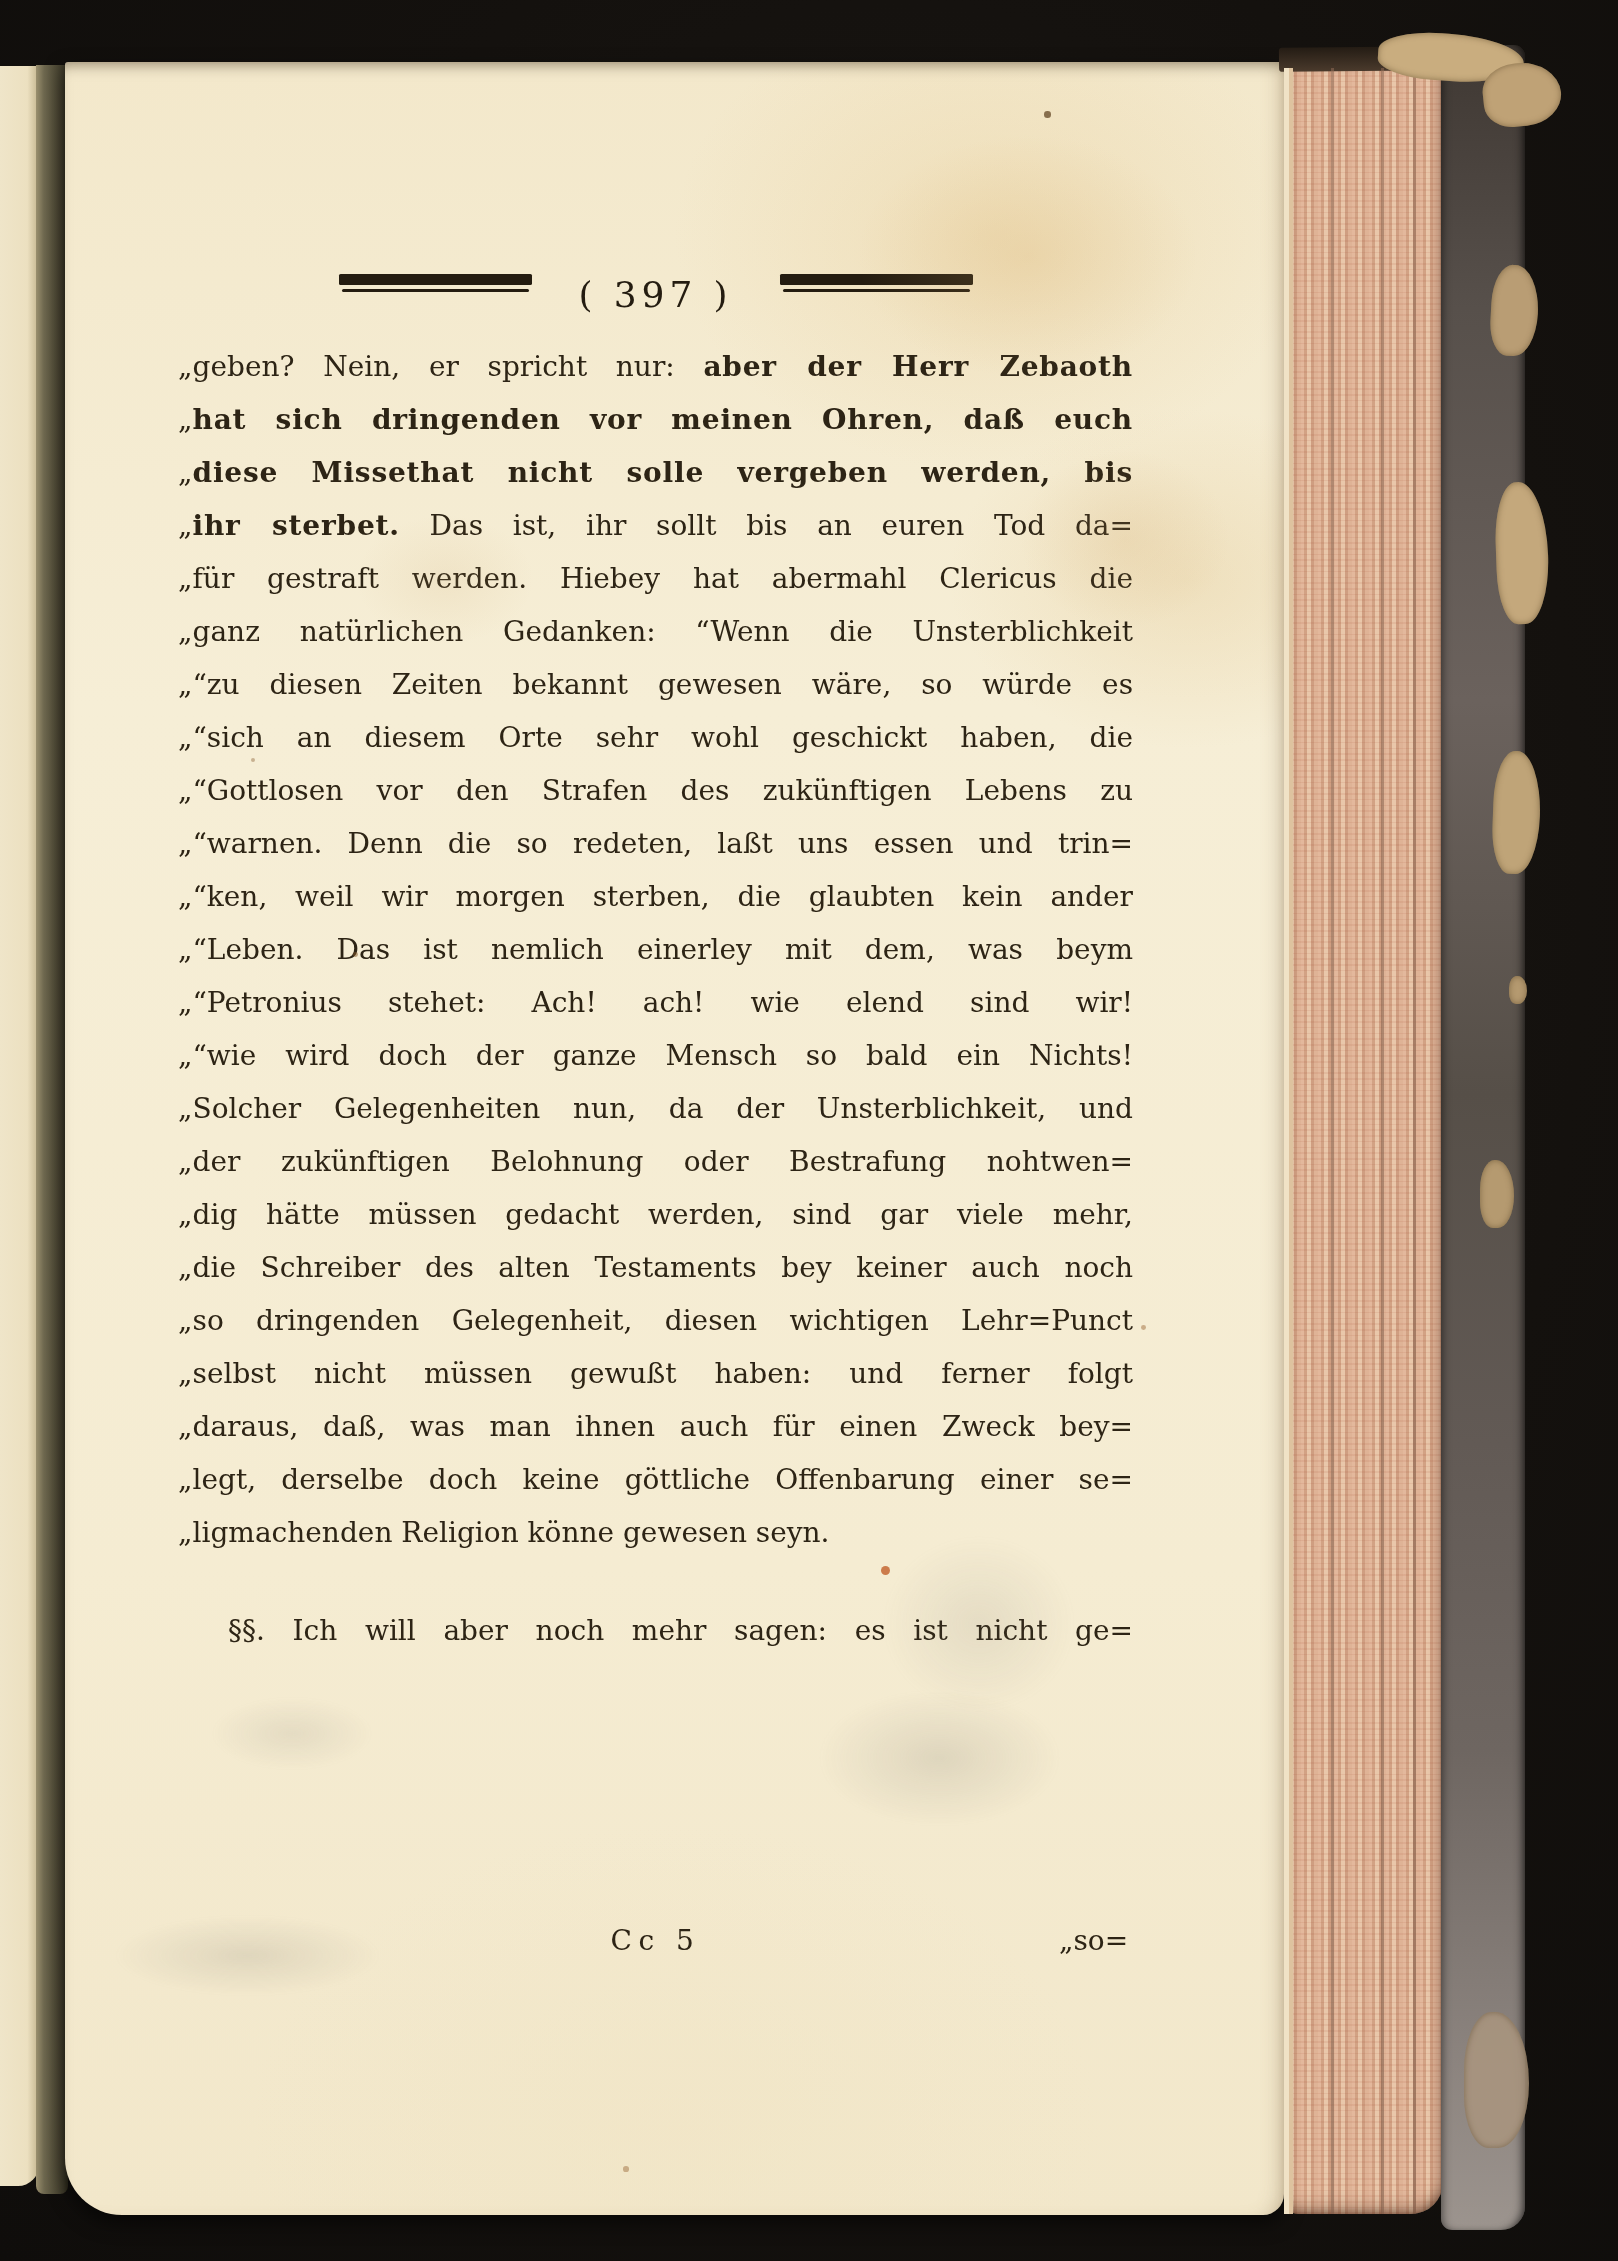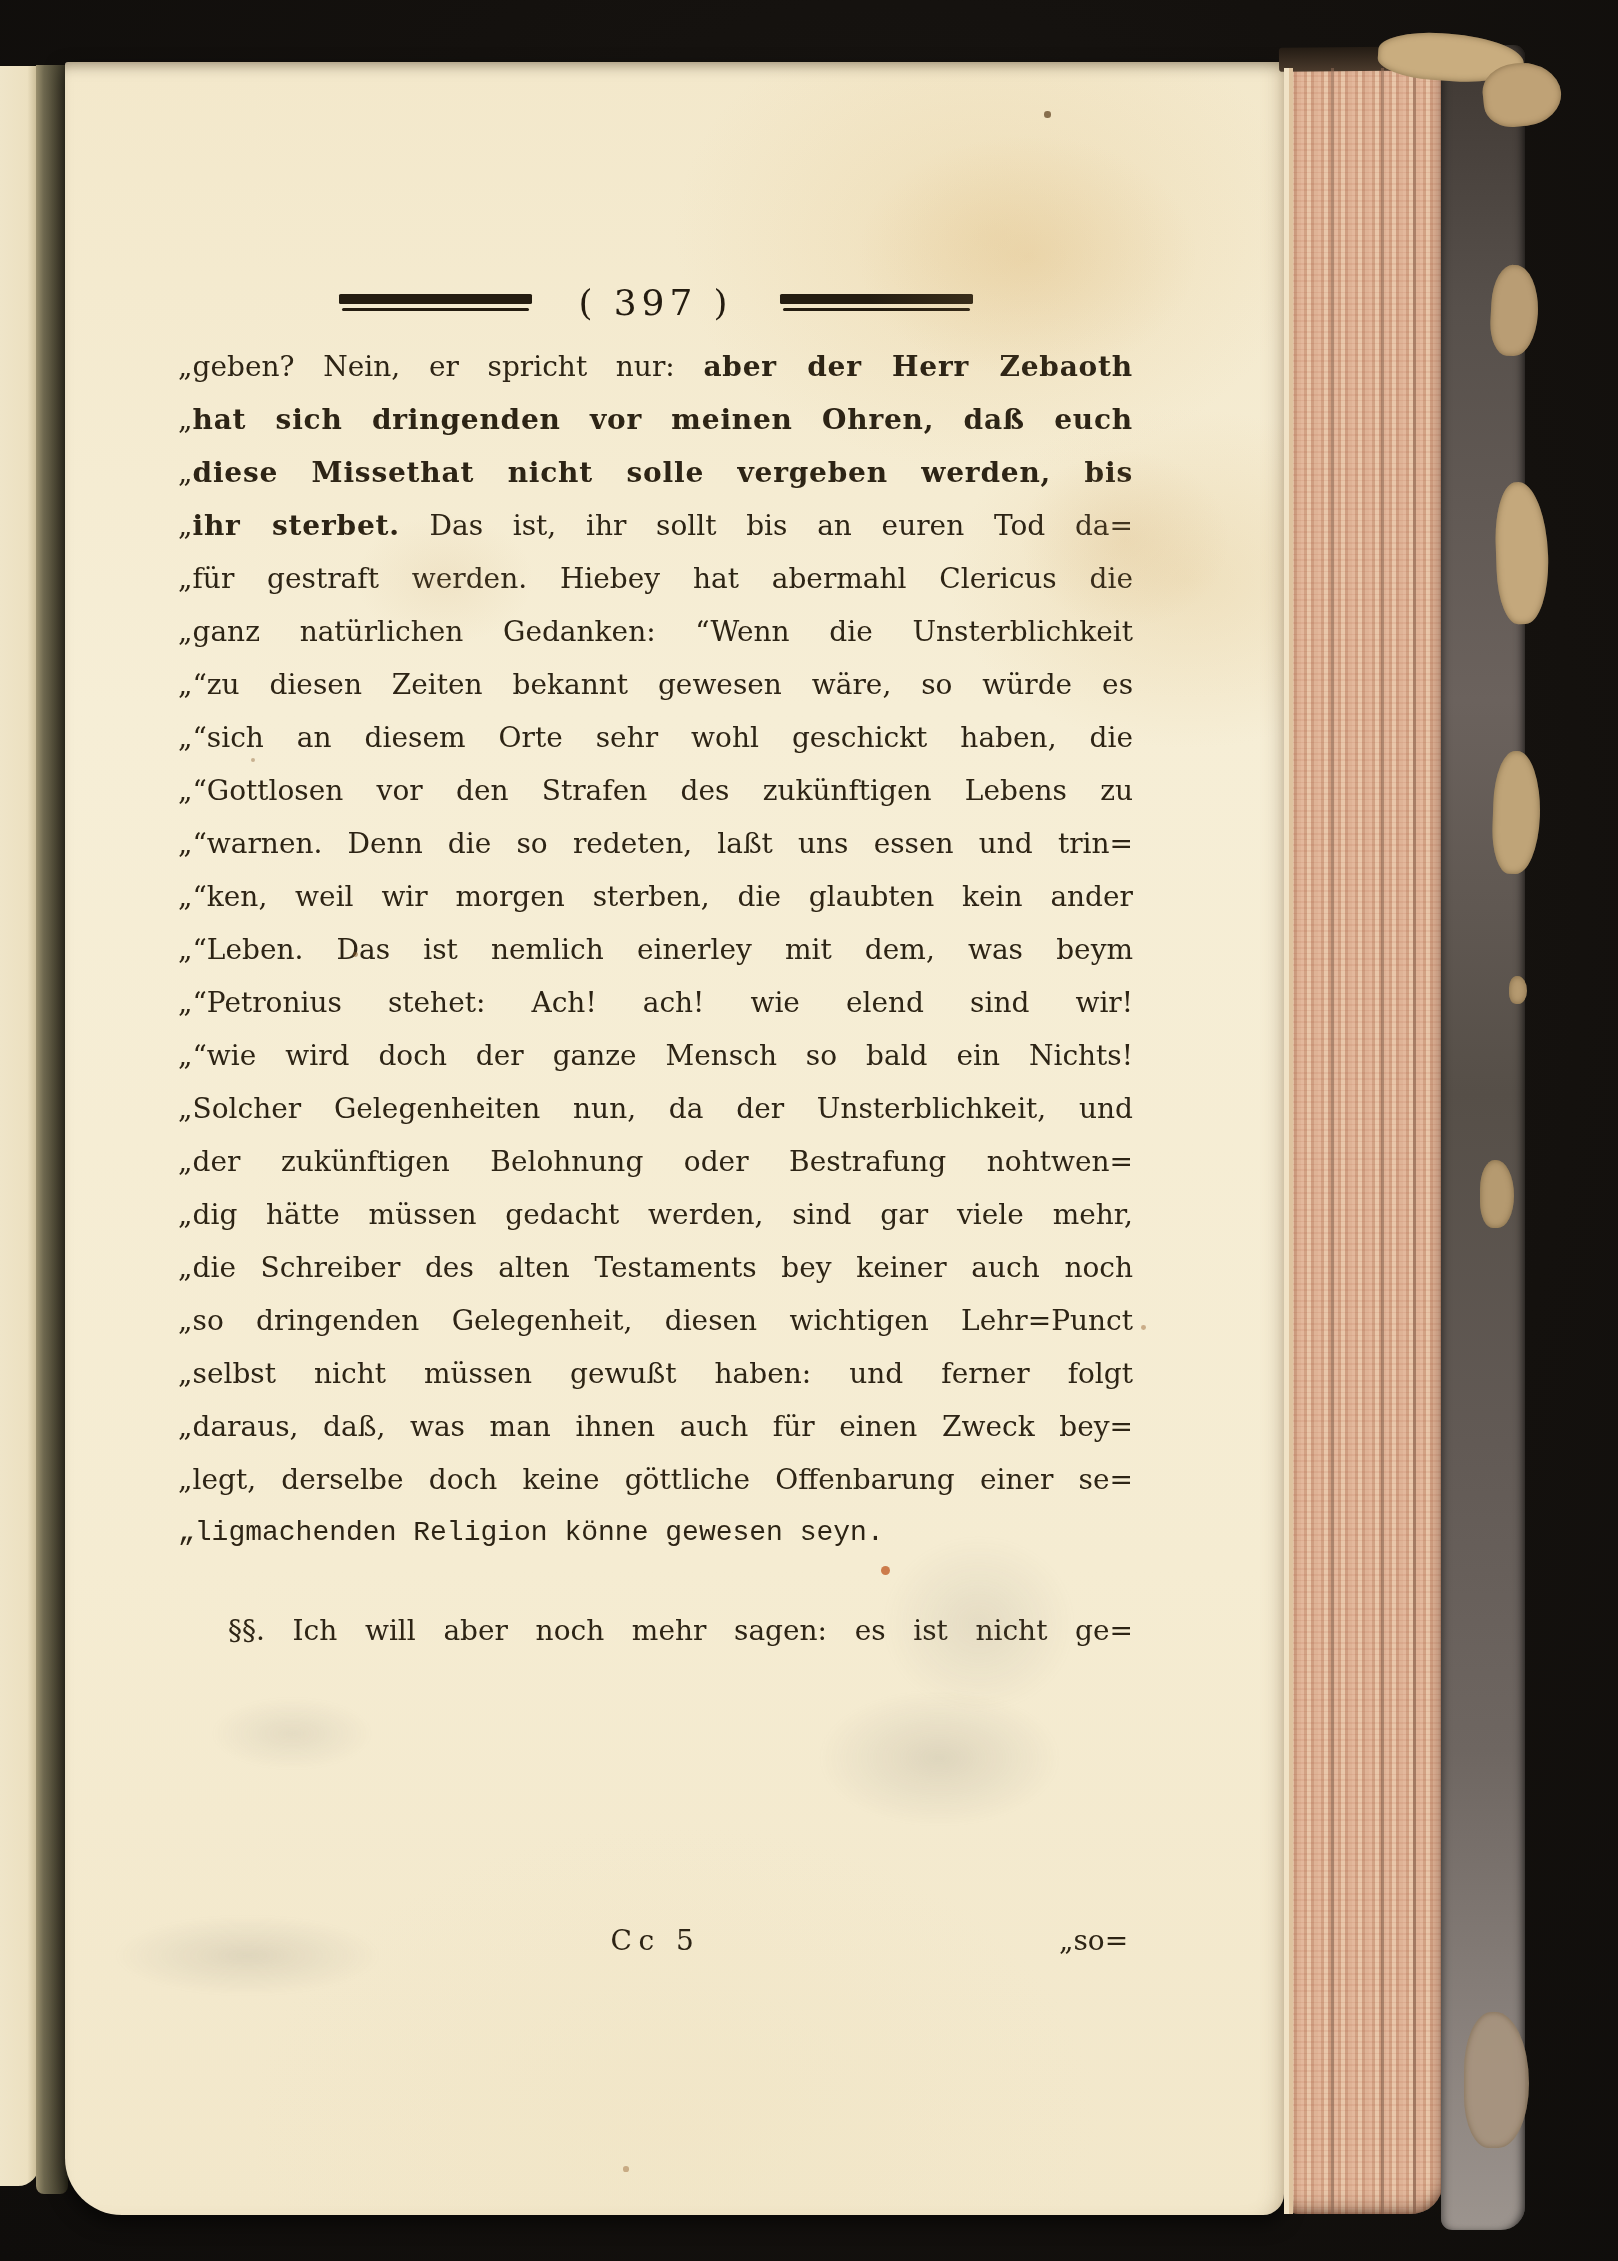--- a/index.html
+++ b/index.html
@@ -23,31 +23,31 @@
        radial-gradient(ellipse 453px 340px at 76% 8%, rgba(233,209,160,.45) 0%, rgba(233,209,160,0) 70%),
        radial-gradient(ellipse 340px 243px at 92% 24%, rgba(226,199,146,.35) 0%, rgba(226,199,146,0) 70%),
        radial-gradient(ellipse 567px 405px at 50% 96%, rgba(240,228,196,.5) 0%, rgba(240,228,196,0) 75%),
        linear-gradient(180deg,#f3e8cb 0%,#f6eed6 30%,#f5ecd2 70%,#f2e7ca 100%);
      border-radius:3.2px 1.6px 21px 57px;
      box-shadow:0 8px 19.4px rgba(0,0,0,.55), inset 0 11.3px 14.6px -9.7px rgba(60,45,25,.55), inset -14.6px 0 21px -14.6px rgba(120,90,55,.45);
      color:#2d2415;}
 
   
   .header{position:absolute;left:113px;top:212px;width:955px;height:57px;
-     display:flex;align-items:center;justify-content:center;gap:47px;}
+     display:flex;justify-content:center;gap:47px;}
   .rule{width:193px;height:18px;position:relative;}
   .rule::before{content:"";position:absolute;left:0;top:0;width:100%;height:10.5px;background:#241c10;border-radius:1.6px;}
   .rule::after{content:"";position:absolute;left:3.2px;top:14.6px;width:97%;height:3.2px;background:#241c10;border-radius:1.6px;}
   .pageno{font-size:36px;letter-spacing:4.9px;color:#241c10;white-space:nowrap;}
 
   
   .textblock{position:absolute;left:113px;top:278px;width:955px;}
   .line{height:53px;line-height:53px;font-size:28px;white-space:nowrap;
         text-align:justify;text-align-last:justify;color:#2d2415;}
-  .line.noj{text-align:left;text-align-last:left;font-family:Liberation Mono, monospace;}
+  .line.noj{text-align:left;text-align-last:left;}
   .line.gap{margin-top:45px;}
   .line.ind{padding-left:50px;}
   .line .em{font-weight:bold;letter-spacing:0.8px;}
 
   
   .sigline{position:absolute;left:113px;top:1852px;width:955px;height:53px;line-height:53px;}
   .sig{position:absolute;left:0;width:100%;text-align:center;font-size:28px;letter-spacing:6.5px;color:#2d2415;}
   .catch{position:absolute;right:4.9px;font-size:28px;color:#2d2415;}
 
   

